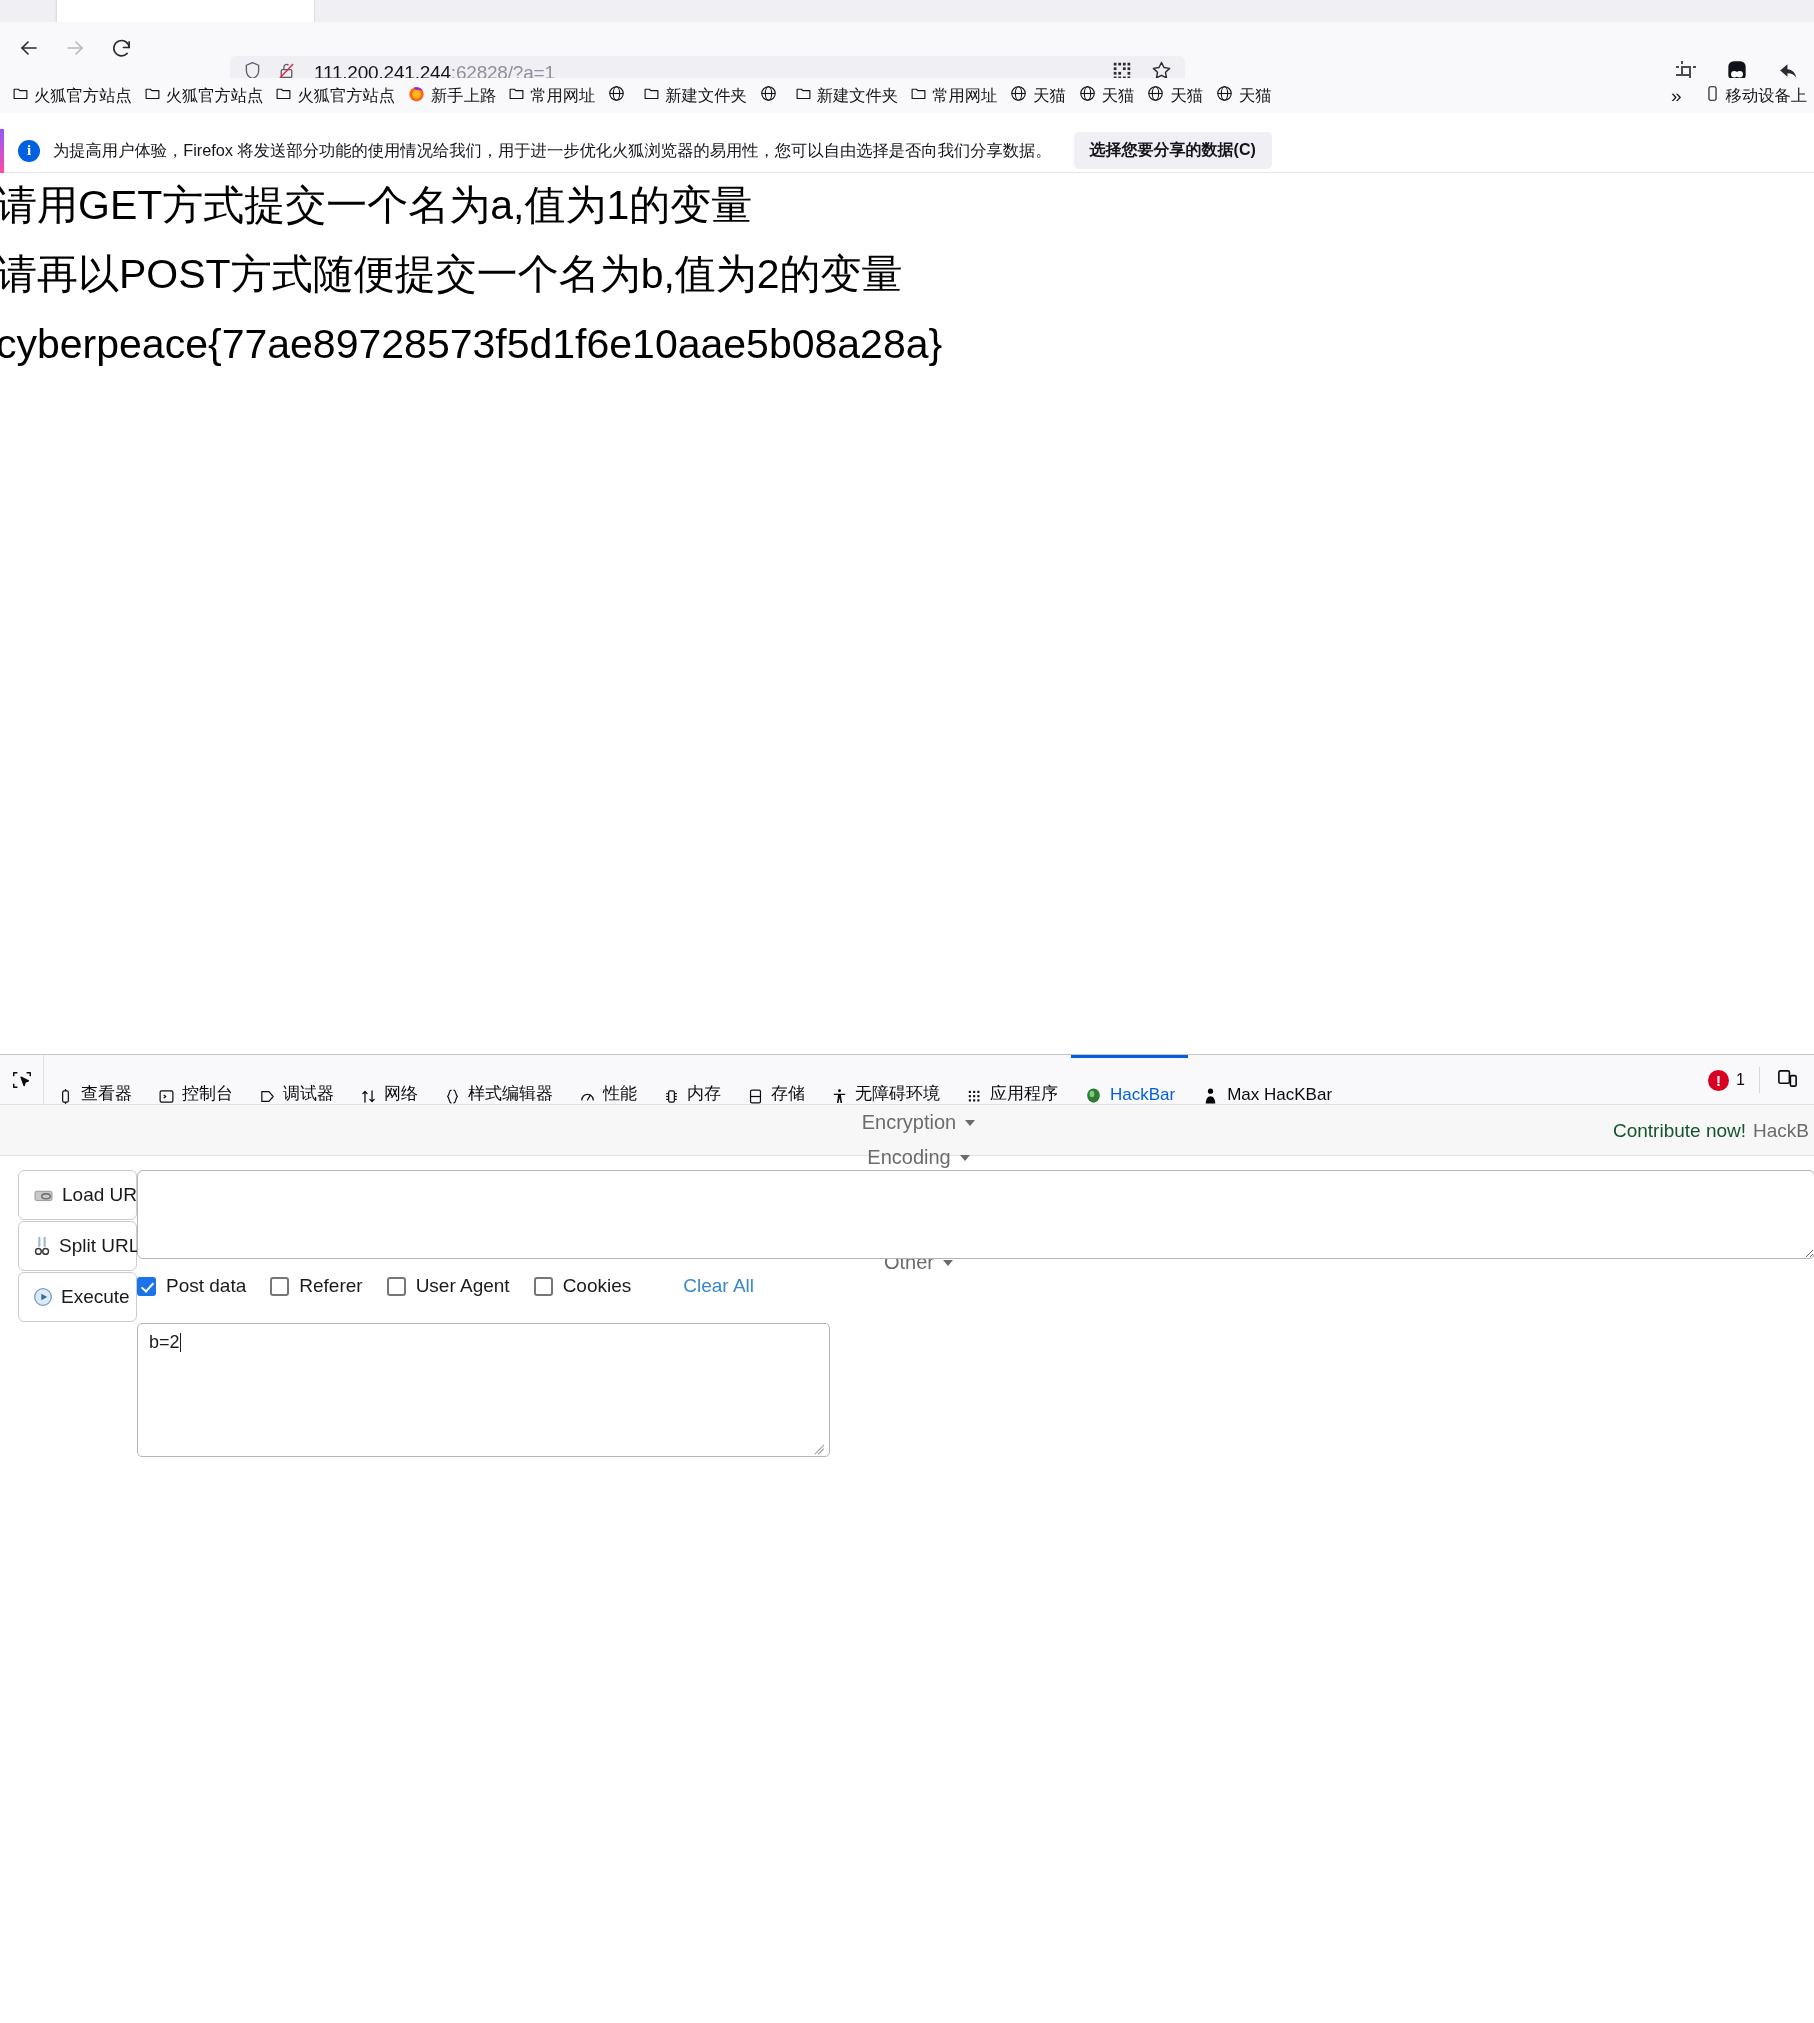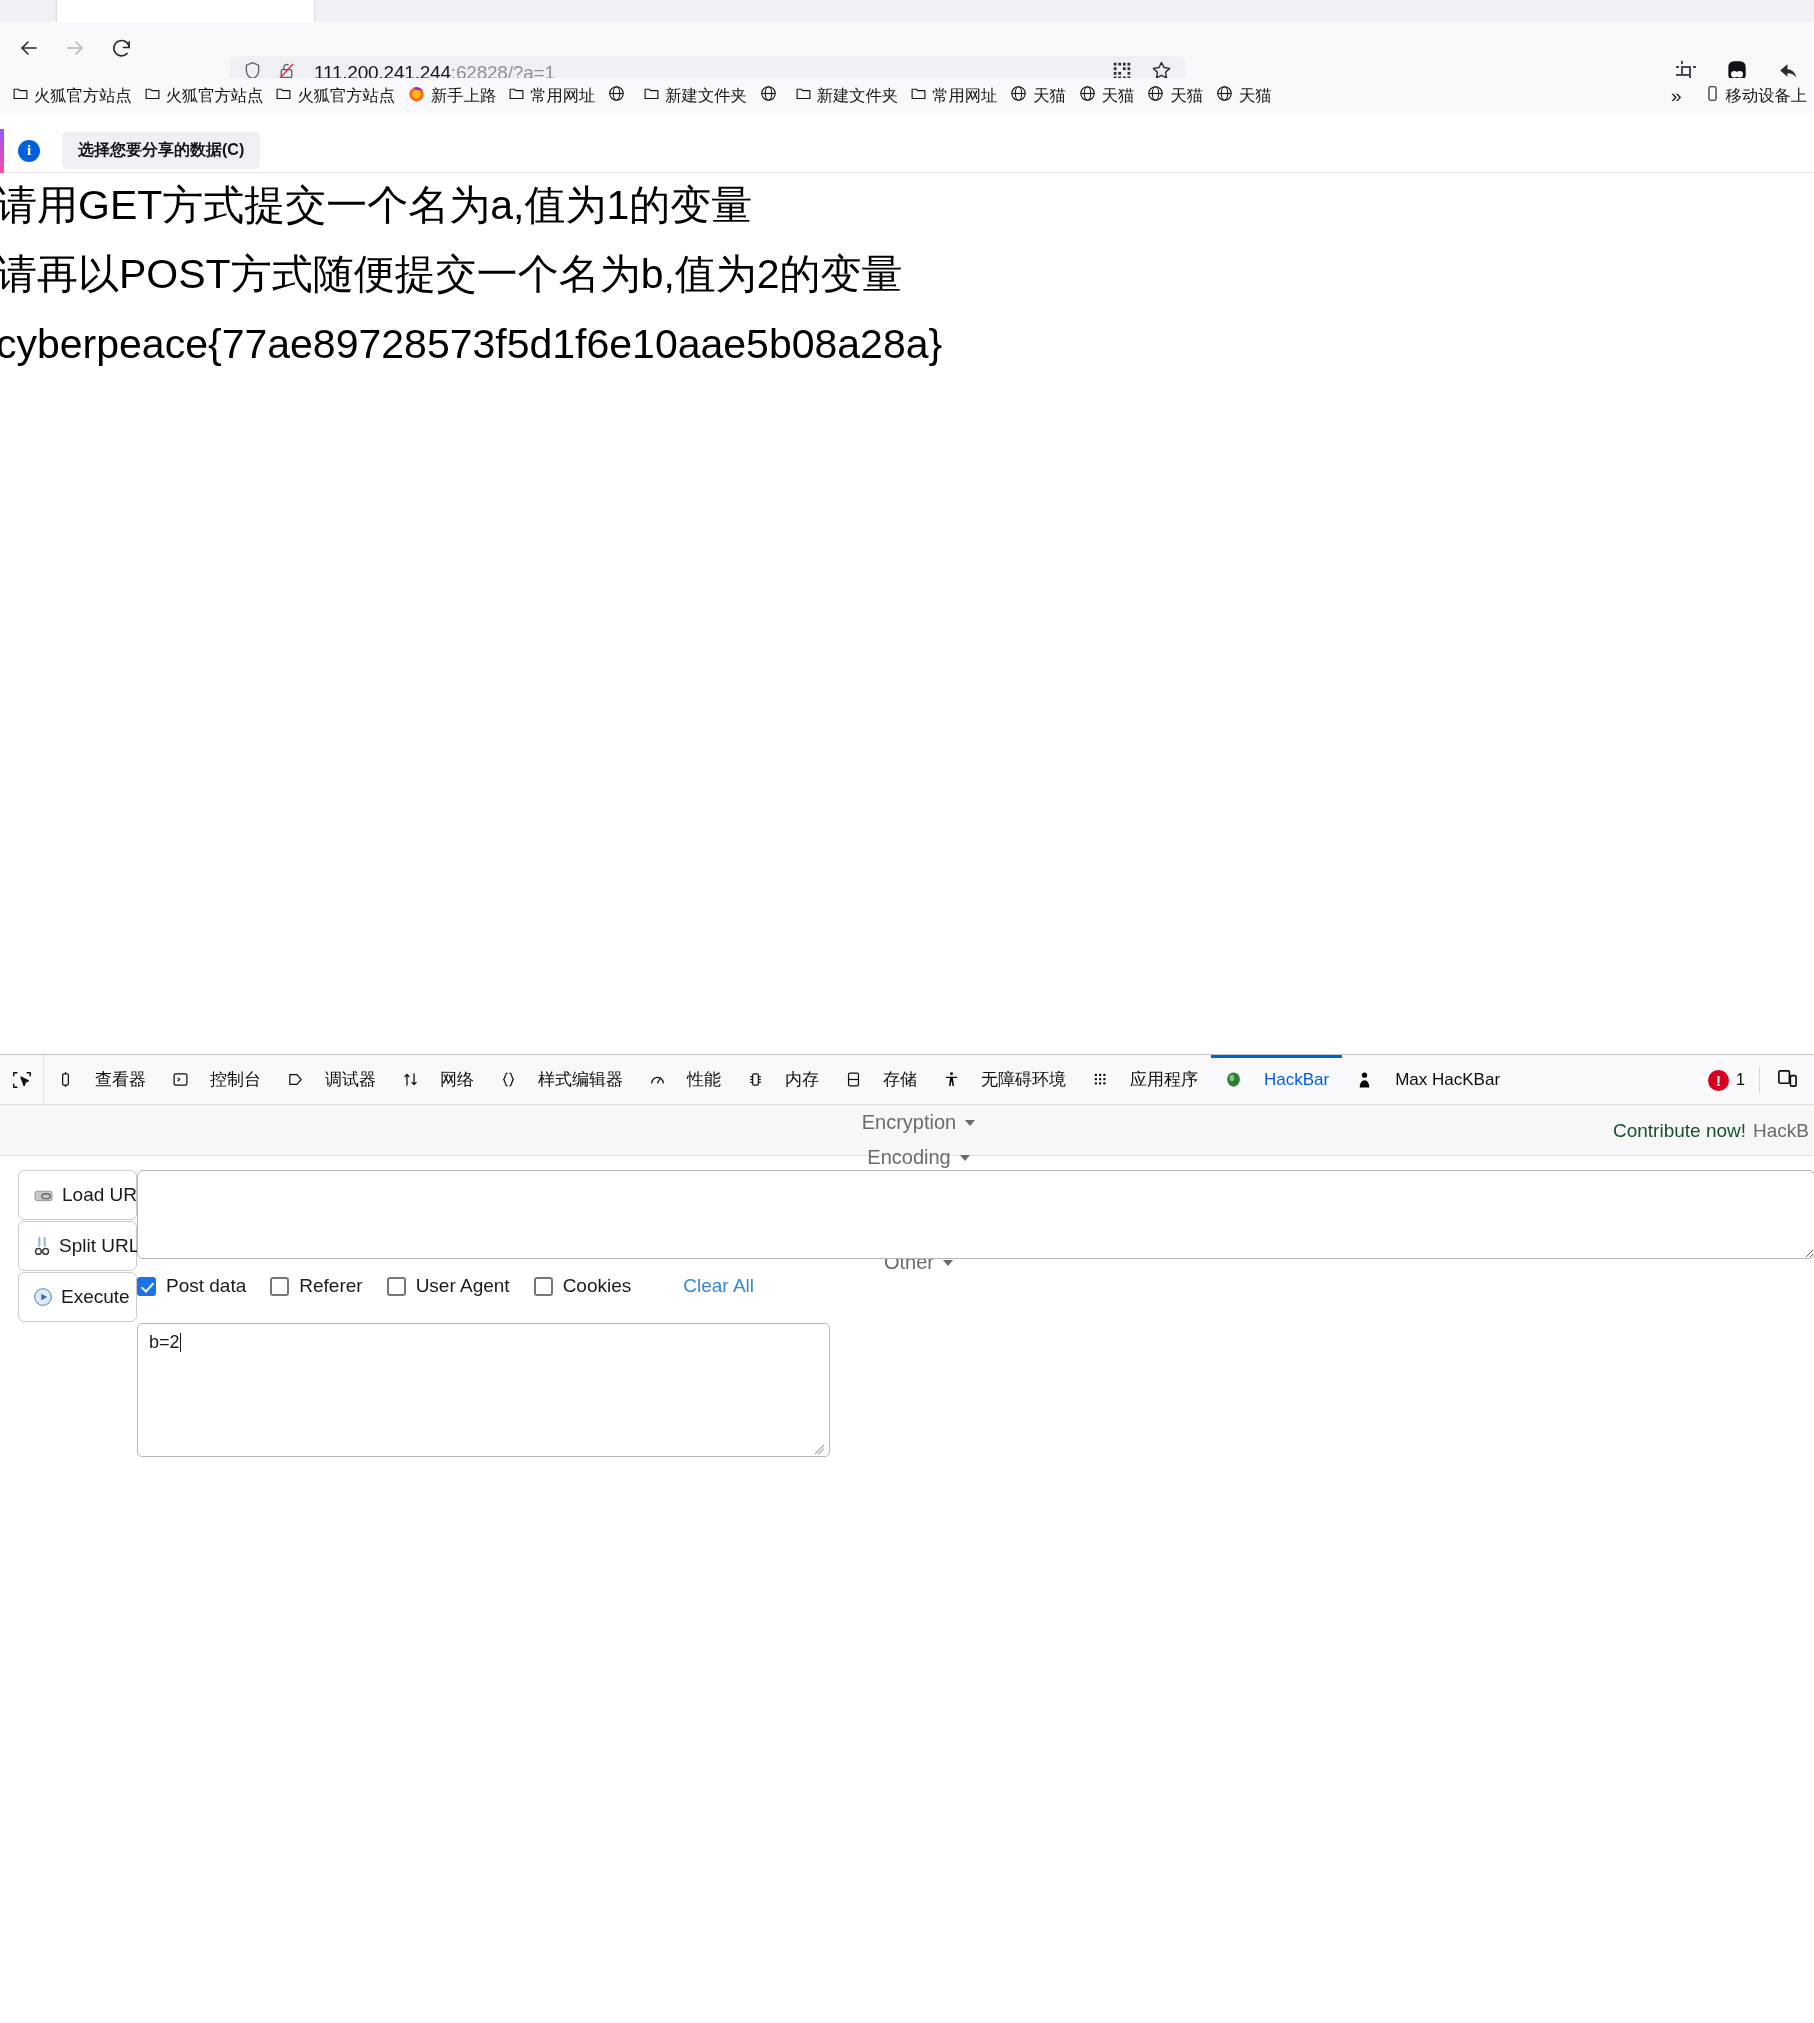--- a/index.html
+++ b/index.html
@@ -128,21 +128,21 @@
     position: relative; width: 1815px; height: 50px;
     background: #f9f9fb; border-bottom: 1px solid #e0e0e4;
     display: flex; align-items: center;
   }
   #dt-picker {
     width: 44px; height: 50px; display: flex; align-items: center;
     justify-content: center; color: #0c0c0d;
     border-right: 1px solid #e0e0e4;
   }
   .dt-tab {
-    display: inline-flex; align-items: center; gap: 21px;
+    display: inline-flex; align-items: flex-end; gap: 7px;
     height: 50px; padding: 0 13px;
     font-size: 17px; color: #0c0c0d; white-space: nowrap;
   }
   .dt-tab.active { color: #0060df; box-shadow: inset 0 3px 0 #0060df; }
   .dt-tab .ic { display: inline-flex; align-items: center; }
   #dt-right {
     position: absolute; right: 0; top: 0; height: 50px;
     display: flex; align-items: center; gap: 0;
   }
   #dt-errors {
@@ -457,20 +457,21 @@
             <rect x="7" y="2.5" width="10" height="19" rx="2"></rect>
           </svg></span>
       <span class="bm-label">移动设备上</span>
     </div>
   </div>
 </div>
 
 <div id="notification">
   <div id="notif-accent"></div>
   <div id="notif-icon">i</div>
+  <div id="notif-text">为提高用户体验，Firefox 将发送部分功能的使用情况给我们，用于进一步优化火狐浏览器的易用性，您可以自由选择是否向我们分享数据。</div>
   <button id="notif-button">选择您要分享的数据(C)</button>
 </div>
 
 <div id="content">
   <div class="page-line" id="line1">请用GET方式提交一个名为a,值为1的变量</div>
   <div class="page-line" id="line2">请再以POST方式随便提交一个名为b,值为2的变量</div>
   <div class="page-line" id="line3">cyberpeace{77ae89728573f5d1f6e10aae5b08a28a}</div>
 </div>
 
 <div id="devtools">

